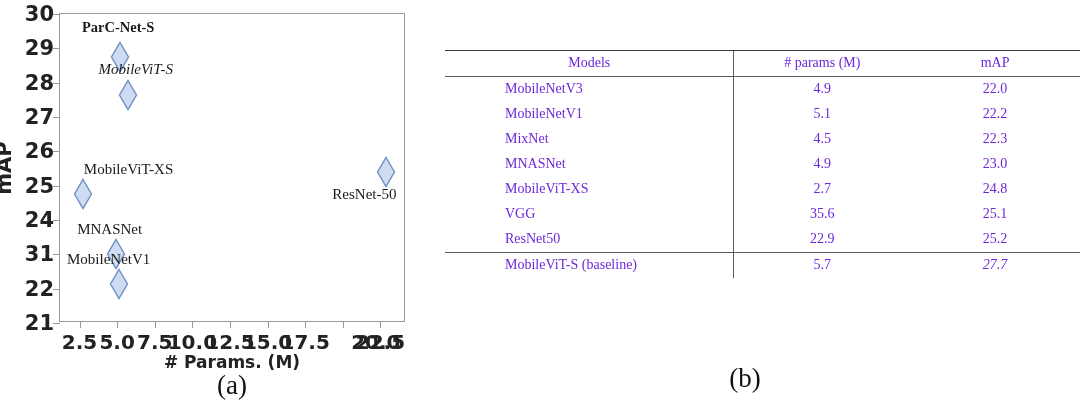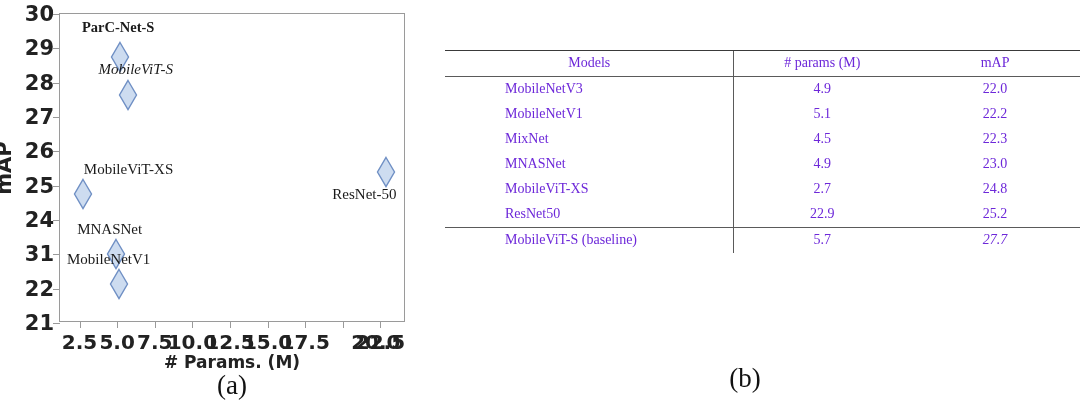--- a/index.html
+++ b/index.html
@@ -298,20 +298,25 @@
           <td class="col-model">MNASNet</td>
           <td class="col-params vline ">4.9</td>
           <td class="col-map ">23.0</td>
         </tr>
         <tr>
           <td class="col-model">MobileViT-XS</td>
           <td class="col-params vline b">2.7</td>
           <td class="col-map ">24.8</td>
         </tr>
         <tr>
+          <td class="col-model">VGG</td>
+          <td class="col-params vline ">35.6</td>
+          <td class="col-map ">25.1</td>
+        </tr>
+        <tr>
           <td class="col-model">ResNet50</td>
           <td class="col-params vline ">22.9</td>
           <td class="col-map ">25.2</td>
         </tr>
         <tr>
           <td class="col-model rule-mid">MobileViT-S (baseline)</td>
           <td class="col-params vline  rule-mid">5.7</td>
           <td class="col-map i rule-mid">27.7</td>
         </tr>
       </tbody>

